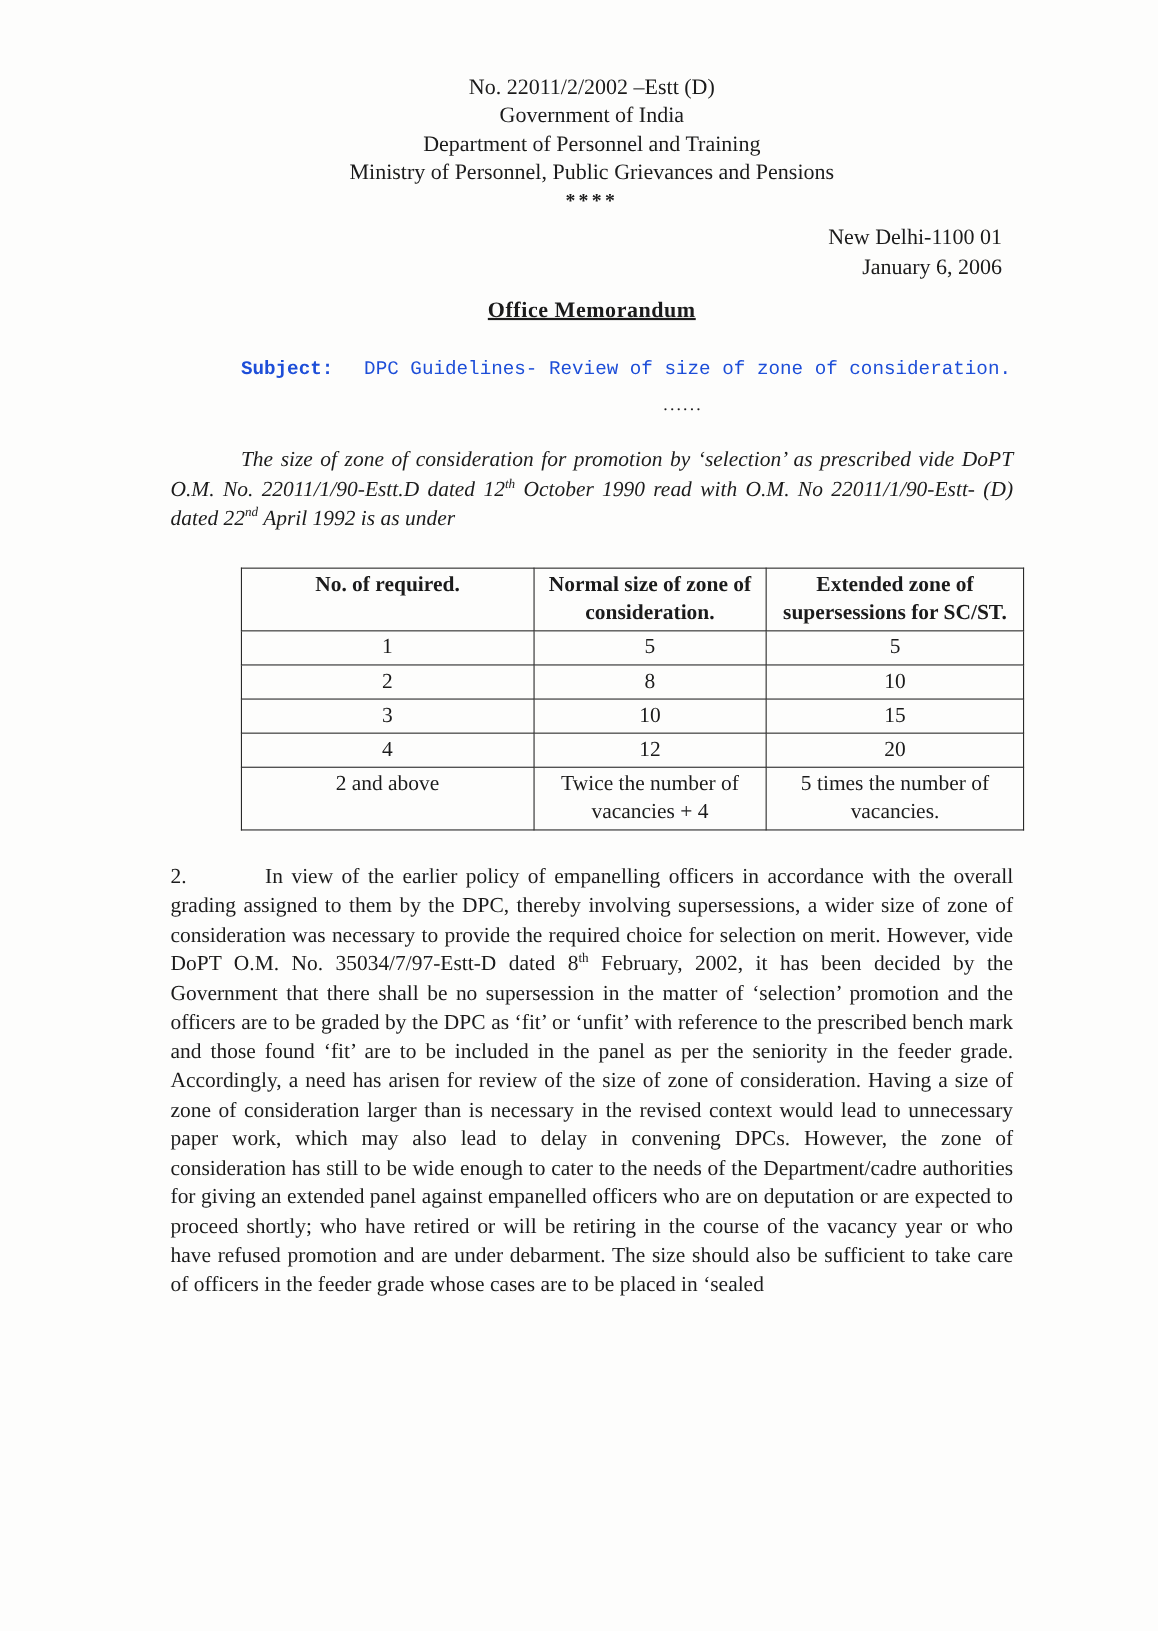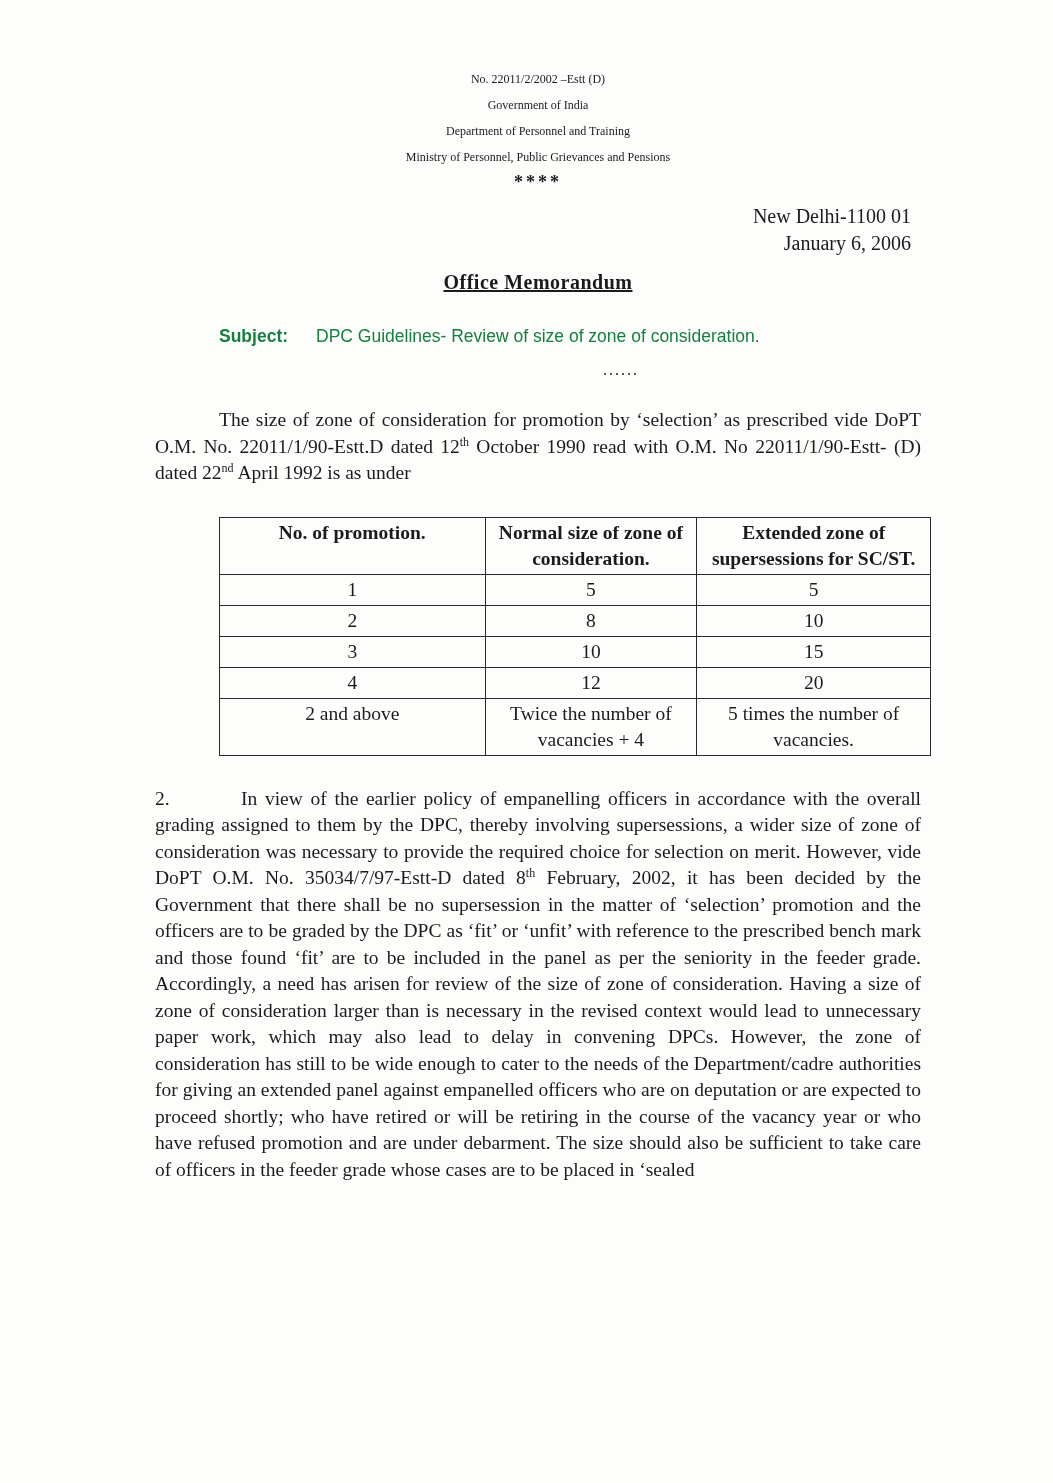--- a/index.html
+++ b/index.html
@@ -9,53 +9,53 @@
     width: 1053px;
     height: 1483px;
     background: #fdfdfc;
     color: #1b1b1b;
     font-family: "Liberation Serif", serif;
     position: relative;
     padding: 66px 132px 40px 155px;
   }
   .content { width: 766px; }
 
-  .hdr-center { text-align: center; font-size: 12px; line-height: 26px; }
+  .hdr-center { text-align: center; font-size: 20px; line-height: 26px; }
   .stars { text-align: center; font-size: 18px; font-weight: bold; letter-spacing: 3px; margin-top: 2px; }
 
   .place-date { text-align: right; font-size: 20px; line-height: 27px; margin-top: 10px; padding-right: 10px; }
 
   .memo-title {
     text-align: center;
     font-size: 20px;
     font-weight: bold;
     text-decoration: underline;
     margin-top: 14px;
     letter-spacing: 0.5px;
   }
 
   .subject-row {
     margin-top: 32px;
     padding-left: 64px;
-    font-family: Liberation Sans, sans-serif;
+    font-family: Liberation Mono, monospace;
     font-size: 17.5px;
-    color: #15803d;
+    color: #1d4ed8;
     display: flex;
   }
   .subject-label { font-weight: bold; margin-right: 28px; }
   .subject-text { }
 
   .dots { margin-top: 14px; padding-left: 448px; font-size: 16px; letter-spacing: 2px; }
 
   .para {
     font-size: 19.5px;
     line-height: 26.5px;
     text-align: justify;
   }
-  .intro-para { margin-top: 28px; text-indent: 64px; }
+  .intro-para { margin-top: 28px; text-indent: 64px; font-style: italic; }
   .body-para { margin-top: 30px; }
 
   .para-num { display: inline-block; width: 86px; text-indent: 0; }
 
   sup { font-size: 12px; line-height: 0; }
 
   table.zone-table {
     margin-top: 30px;
     margin-left: 64px;
     border-collapse: collapse;
@@ -98,21 +98,21 @@
       <span class="subject-text">DPC Guidelines- Review of size of zone of consideration.</span>
     </div>
 
     <div class="dots">......</div>
 
     <div class="para intro-para"><span>The size of zone of consideration for promotion by ‘selection’ as prescribed vide DoPT O.M. No. 22011/1/90-Estt.D dated 12</span><sup>th</sup><span> October 1990 read with O.M. No 22011/1/90-Estt- (D) dated 22</span><sup>nd</sup><span> April 1992 is as under</span></div>
 
     <table class="zone-table">
       <thead>
         <tr>
-          <th class="col-1">No. of promotion.</th>
+          <th class="col-1">No. of required.</th>
           <th class="col-2">Normal size of zone of consideration.</th>
           <th class="col-3">Extended zone of supersessions for SC/ST.</th>
         </tr>
       </thead>
       <tbody>
         <tr>
           <td>1</td>
           <td>5</td>
           <td>5</td>
         </tr>

